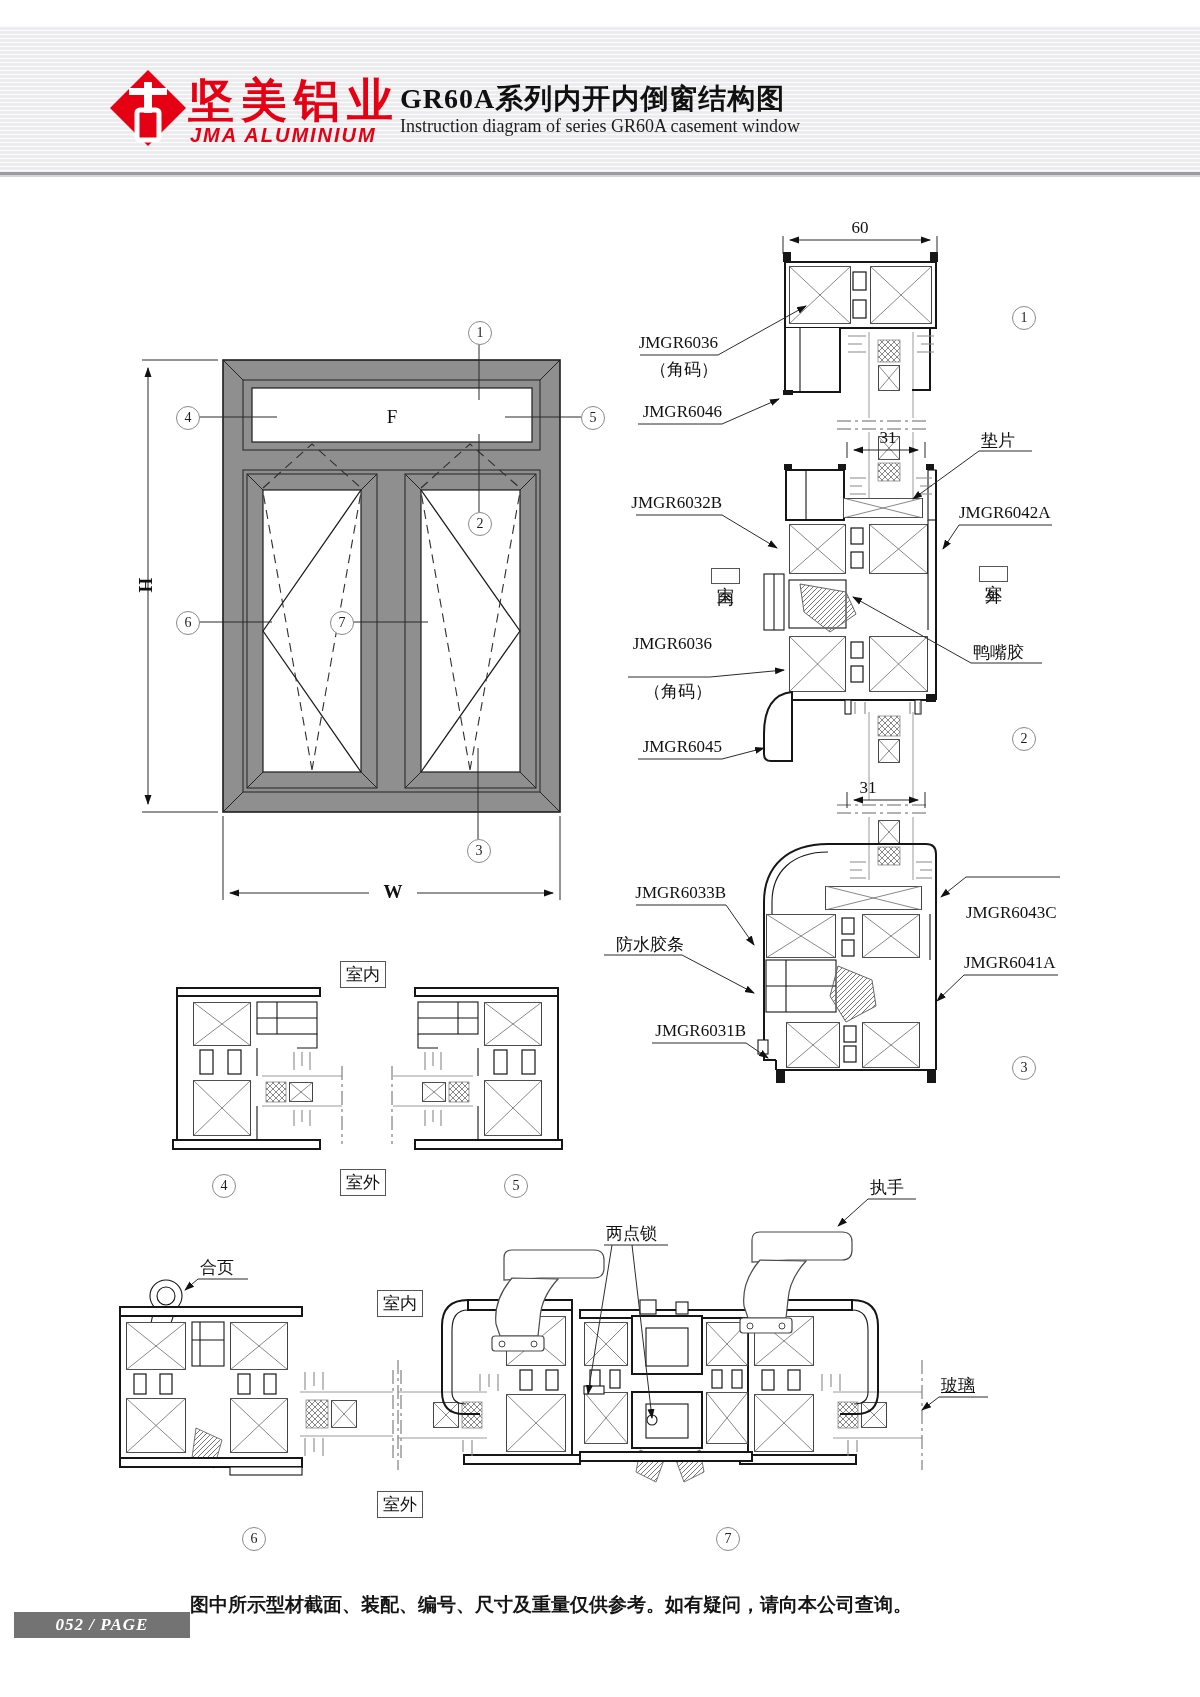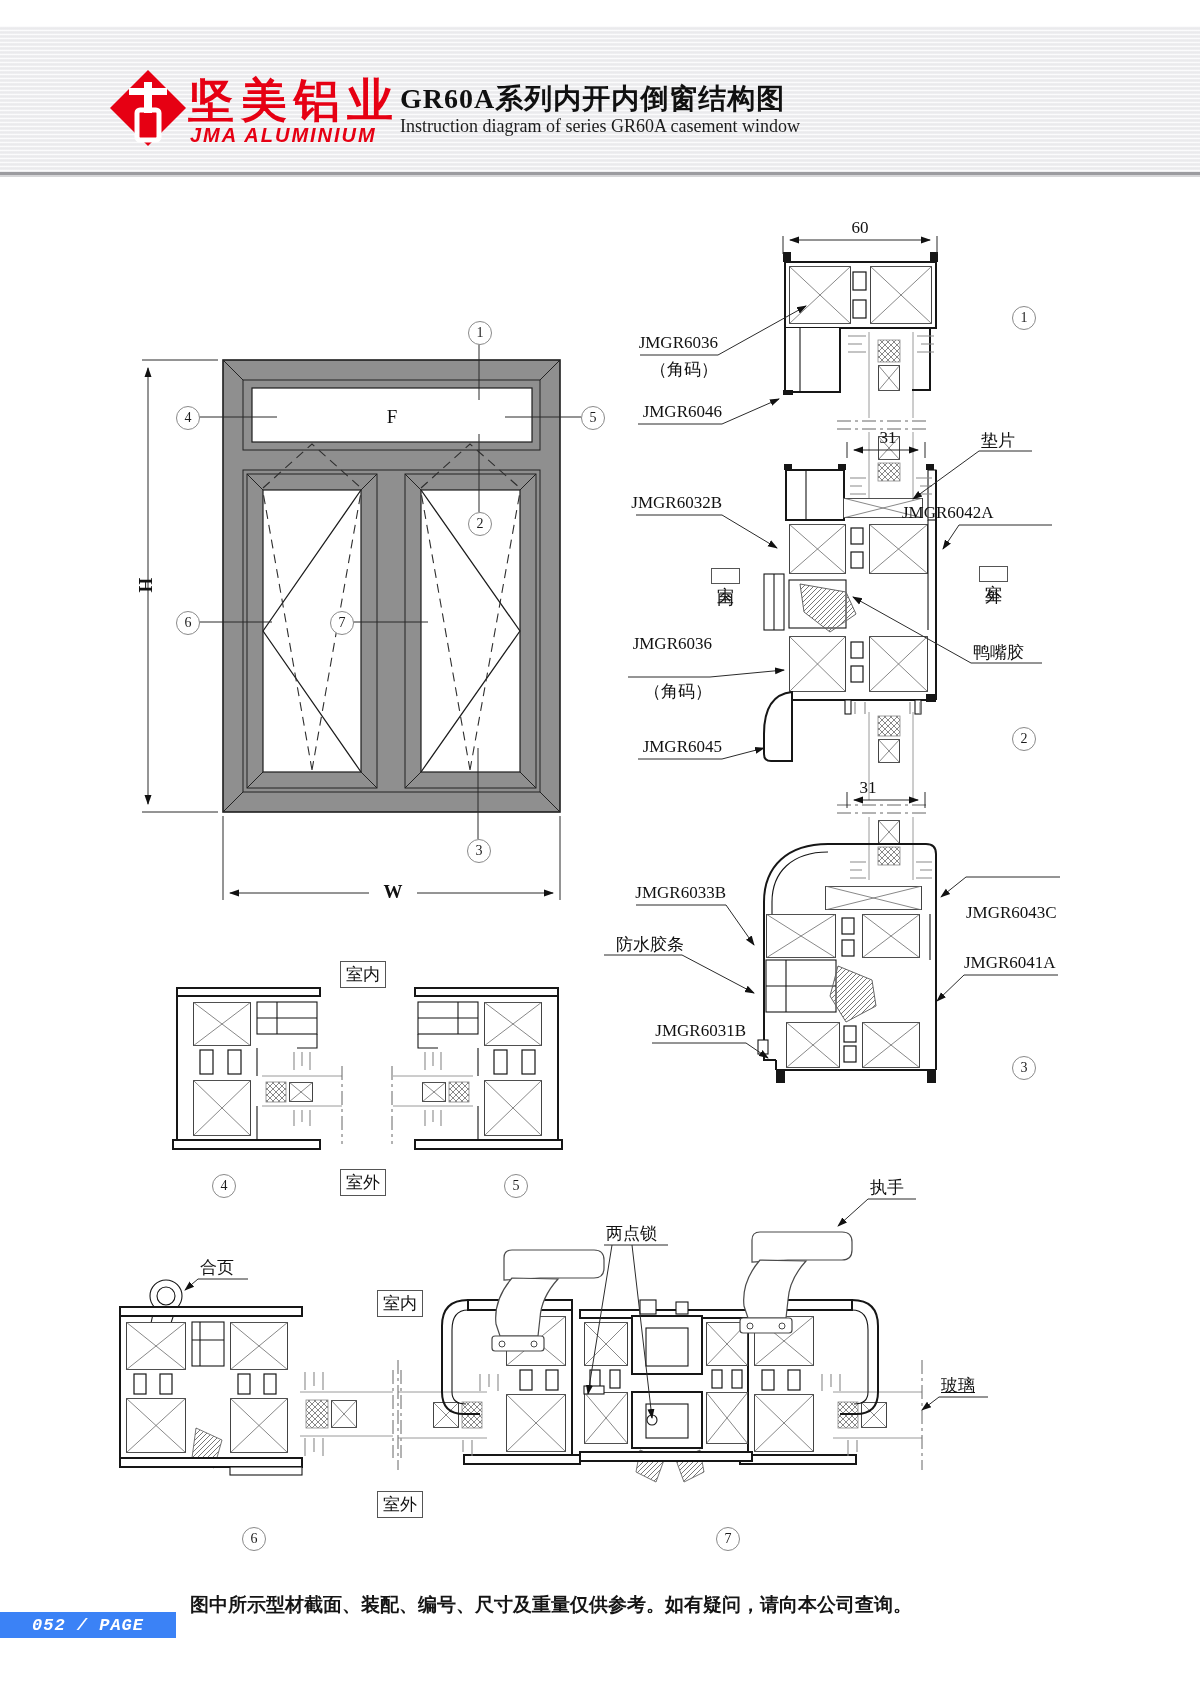--- a/index.html
+++ b/index.html
@@ -37,22 +37,22 @@
   .comb{stroke:#8a8a8a;stroke-width:1.1;fill:none;}
   .dim{stroke:#2b2b2b;stroke-width:1;fill:none;}
   .dd{stroke:#666;stroke-width:1;fill:none;stroke-dasharray:14 4 3 4;}
   .dash{stroke:#2e2e2e;stroke-width:1.1;fill:none;stroke-dasharray:9 6;}
   .sol{stroke:#1d1d1d;stroke-width:1.3;fill:none;}
   .thin{stroke:#222;stroke-width:1;fill:none;}
   .gray{fill:#8f8f8f;stroke:#1d1d1d;stroke-width:1.6;}
   .white{fill:#fff;stroke:#1d1d1d;stroke-width:1.2;}
   .dk{fill:#161616;stroke:none;}
   
-  .badge{position:absolute;left:0;top:1612px;width:176px;height:26px;background:#3b82f6;
-     color:#fff;font-family:Liberation Mono, monospace;font-style:italic;font-weight:bold;
+  .badge{position:absolute;left:14px;top:1612px;width:176px;height:26px;background:#737373;
+     color:#fff;font-family:Liberation Serif, serif;font-style:italic;font-weight:bold;
      font-size:17px;display:flex;align-items:center;justify-content:center;letter-spacing:1px;}
   .note-cn{position:absolute;left:190px;top:1592px;font-size:19px;font-weight:bold;
      font-family:"Liberation Sans",sans-serif;color:#151515;}
   .note-en{position:absolute;left:190px;top:1616px;font-size:17.5px;color:#151515;}
 </style>
 </head>
 <body>
 
 <div id="page">
 
@@ -358,21 +358,21 @@
   <div class="lbl r" style="left:616px;top:402px;width:106px;">JMGR6046</div>
   <div class="lbl r" style="left:612px;top:493px;width:110px;">JMGR6032B</div>
   <div class="lbl r" style="left:606px;top:634px;width:106px;">JMGR6036</div>
   <div class="lbl r" style="left:606px;top:680px;width:106px;">（角码）</div>
   <div class="lbl r" style="left:616px;top:737px;width:106px;">JMGR6045</div>
   <div class="lbl r" style="left:614px;top:883px;width:112px;">JMGR6033B</div>
   <div class="lbl r" style="left:606px;top:933px;width:78px;">防水胶条</div>
   <div class="lbl r" style="left:634px;top:1021px;width:112px;">JMGR6031B</div>
 
   <div class="lbl" style="left:981px;top:429px;">垫片</div>
-  <div class="lbl" style="left:902px;top:503px;">JMGR6042A</div>
+  <div class="lbl" style="left:959px;top:503px;">JMGR6042A</div>
   <div class="lbl" style="left:973px;top:641px;font-family:Liberation Mono, monospace;">鸭嘴胶</div>
   <div class="lbl" style="left:966px;top:855px;margin-top:48px;">JMGR6043C</div>
   <div class="lbl" style="left:964px;top:953px;">JMGR6041A</div>
 
   <div class="vbox" style="left:711px;top:568px;">室内</div>
   <div class="vbox" style="left:979px;top:566px;">室外</div>
   <div class="hbox" style="left:340px;top:961px;">室内</div>
   <div class="hbox" style="left:340px;top:1169px;">室外</div>
   <div class="hbox" style="left:377px;top:1290px;">室内</div>
   <div class="hbox" style="left:377px;top:1491px;">室外</div>

